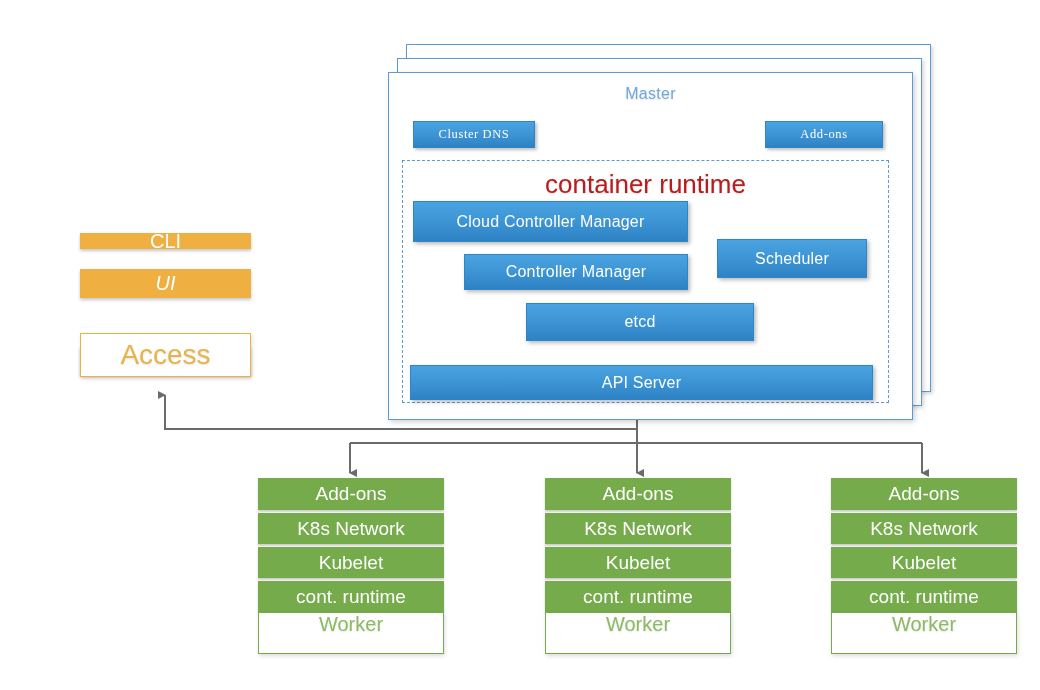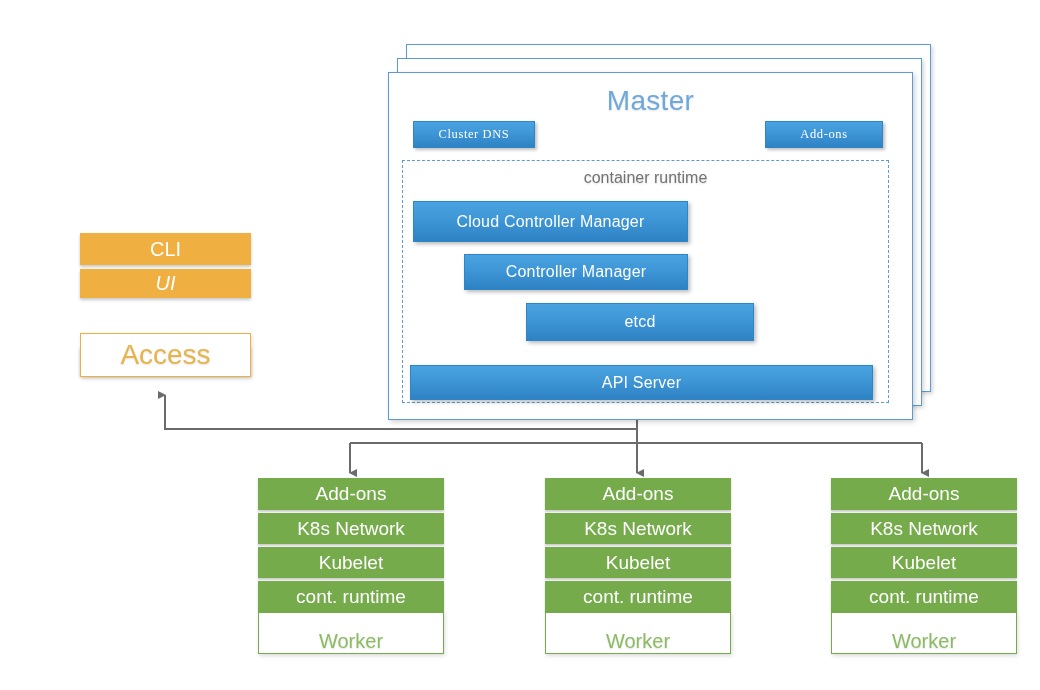--- a/index.html
+++ b/index.html
@@ -34,38 +34,38 @@
   .master-panel {
     background: #ffffff;
     border: 1.5px solid #5b9bd5;
     box-shadow: 2px 2px 5px rgba(0,0,0,0.18);
   }
   .master-title {
     position: absolute;
     left: 0; right: 0;
     top: 12px;
     text-align: center;
-    font-size: 28px;
+    font-size: 16px;
     color: #6fa8dc;
     letter-spacing: .3px;
     text-shadow: 0 1px 2px rgba(0,0,0,0.12);
   }
 
   
   .dashed-region {
     border: 1.6px dashed #5b9bd5;
     background: transparent;
   }
   .dashed-title {
     position: absolute;
     left: 0; right: 0;
     top: 8px;
     text-align: center;
-    font-size: 16px;
-    color: #737373;
+    font-size: 26px;
+    color: #b91c1c;
     text-shadow: 0 1px 2px rgba(0,0,0,0.14);
   }
 
   
   .bluebox {
     background: linear-gradient(180deg, #4aa3e0 0%, #3e96d6 45%, #2e82c4 100%);
     border: 1px solid #2f86c6;
     color: #ffffff;
     display: flex;
     align-items: center;
@@ -112,21 +112,21 @@
     align-items: center;
     justify-content: center;
     font-size: 19px;
     box-shadow: 0 2px 2px rgba(0,0,0,0.20);
   }
   .green-footer {
     background: #ffffff;
     border: 1.4px solid #76ab4c;
     color: #8cbb63;
     display: flex;
-    align-items: flex-end;
+    align-items: flex-start;
     justify-content: center;
     font-size: 20px;
     text-shadow: 0 1px 2px rgba(0,0,0,0.12);
     box-shadow: 1px 2px 4px rgba(0,0,0,0.14);
   }
 
   svg.edges {
     position: absolute;
     left: 0; top: 0;
     width: 1040px;
@@ -196,27 +196,30 @@
   </div>
 
   <div class="abs bluebox" style="left:464px; top:254px; width:224px; height:36px;">
     <span>Controller Manager</span>
   </div>
 
   <div class="abs bluebox" style="left:526px; top:303px; width:228px; height:38px;">
     <span>etcd</span>
   </div>
 
+  <div class="abs bluebox" style="left:717px; top:239px; width:150px; height:39px;">
+    <span>Scheduler</span>
+  </div>
 
   <div class="abs bluebox" style="left:410px; top:365px; width:463px; height:35px;">
     <span>API Server</span>
   </div>
 
   <div class="abs" style="left:80px; top:233px; width:171px; height:157px;">
-    <div class="abs orangebox" style="left:0; top:0; width:171px; height:32px;">
+    <div class="abs orangebox" style="left:0; top:0; width:171px; height:16px;">
       <span>CLI</span>
     </div>
     <div class="abs orangebox" style="left:0; top:36px; width:171px; height:29px;font-style:italic;">
       <span>UI</span>
     </div>
     <div class="abs orangebox" style="left:0; top:69px; width:171px; height:29px;margin-top:44px;">
       <span>API</span>
     </div>
     <div class="abs orange-footer" style="left:0; top:100px; width:171px; height:44px;">
       <span>Access</span>

